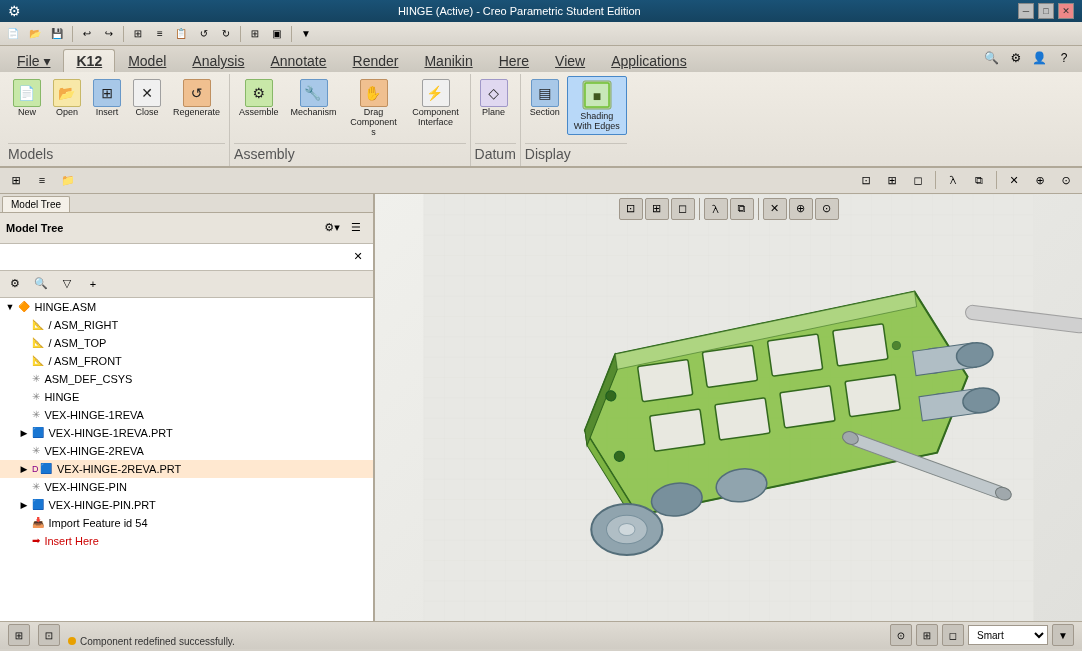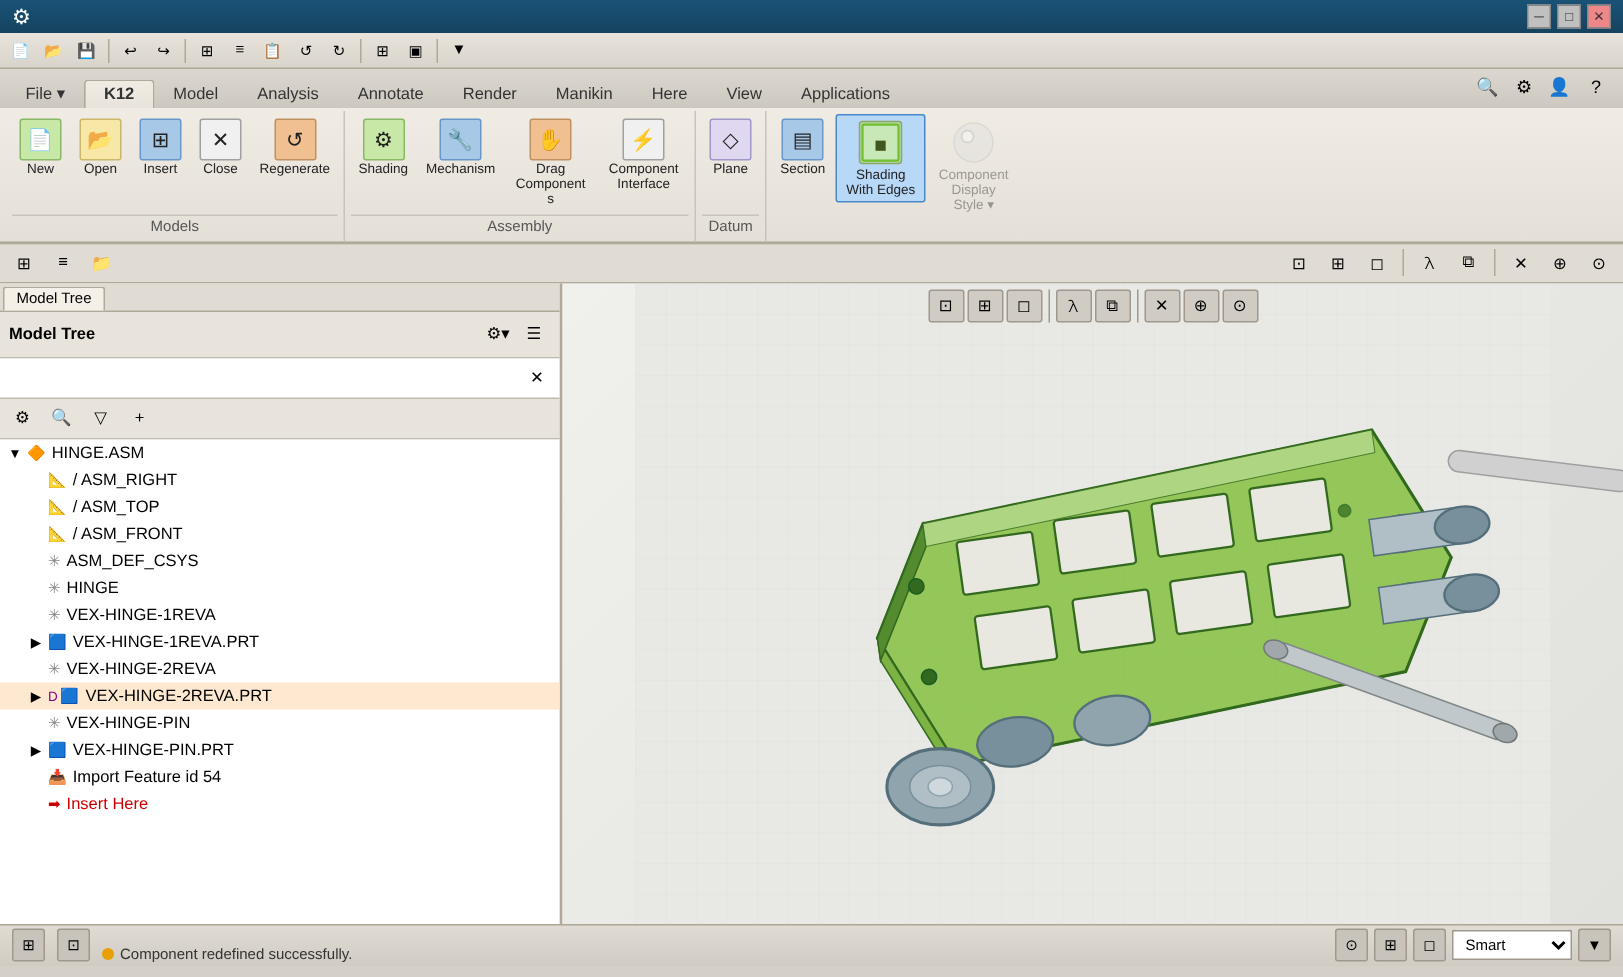--- a/index.html
+++ b/index.html
@@ -48,24 +48,25 @@
       align-items: flex-end;
       padding: 0 4px;
       border-bottom: none;
     }
     .ribbon-tab {
       padding: 3px 12px;
       cursor: pointer;
       border: 1px solid transparent;
       border-bottom: none;
       border-radius: 3px 3px 0 0;
-      font-size: 11px;
+      font-size: 14px;
       font-weight: normal;
       color: #333;
       background: transparent;
+      text-decoration: underline;
     }
     .ribbon-tab.active {
       background: linear-gradient(to bottom, #f0ece4, #e8e4dc);
       border-color: #b0a898;
       font-weight: bold;
     }
 
     
     #ribbon {
       background: linear-gradient(to bottom, #f0ece4, #e4e0d8);
@@ -84,22 +85,22 @@
       min-width: fit-content;
     }
     .ribbon-group:last-child { border-right: none; }
     .ribbon-items {
       display: flex;
       flex: 1;
       align-items: flex-start;
       gap: 2px;
     }
     .ribbon-group-label {
-      text-align: center;
-      font-size: 10px;
+      text-align: left;
+      font-size: 14px;
       color: #555;
       padding: 2px 0;
       border-top: 1px solid #c8c4bc;
       margin-top: 2px;
     }
     .ribbon-btn {
       display: flex;
       flex-direction: column;
       align-items: center;
       justify-content: flex-start;
@@ -318,20 +319,21 @@
     
     .ribbon-btn.disabled { opacity: 0.4; cursor: default; }
   </style>
 </head>
 <body>
 
 <div id="title-bar">
   <div style="display:flex;align-items:center;gap:4px;">
     <span style="font-size:14px;">⚙</span>
   </div>
+  <div class="title">HINGE (Active) - Creo Parametric Student Edition</div>
   <div class="win-controls">
     <div class="win-btn">─</div>
     <div class="win-btn">□</div>
     <div class="win-btn" style="background:#e88;">✕</div>
   </div>
 </div>
 
 <div id="quick-access">
   <div class="qa-btn" title="New">📄</div>
   <div class="qa-btn" title="Open">📂</div>
@@ -397,21 +399,21 @@
         <div class="ribbon-btn-label">Regenerate</div>
       </div>
     </div>
     <div class="ribbon-group-label">Models</div>
   </div>
 
   <div class="ribbon-group">
     <div class="ribbon-items">
       <div class="ribbon-btn">
         <div class="ribbon-icon icon-box icon-green">⚙</div>
-        <div class="ribbon-btn-label">Shading</div>
+        <div class="ribbon-btn-label">Assemble</div>
       </div>
       <div class="ribbon-btn">
         <div class="ribbon-icon icon-box icon-blue">🔧</div>
         <div class="ribbon-btn-label">Mechanism</div>
       </div>
       <div class="ribbon-btn">
         <div class="ribbon-icon icon-box icon-orange">✋</div>
         <div class="ribbon-btn-label">Drag Components</div>
       </div>
       <div class="ribbon-btn">
@@ -441,30 +443,22 @@
       <div class="ribbon-btn active">
         <div class="ribbon-icon">
           <svg width="32" height="32" viewBox="0 0 32 32">
             <rect x="2" y="2" width="28" height="28" rx="2" fill="#b8d8a8" stroke="#88a868" stroke-width="1"></rect>
             <rect x="4" y="4" width="24" height="24" rx="1" fill="#c8e8b8" stroke="#70c030" stroke-width="1.5"></rect>
             <text x="16" y="22" text-anchor="middle" font-size="14" fill="#405820">■</text>
           </svg>
         </div>
         <div class="ribbon-btn-label">Shading With Edges</div>
       </div>
-      <div class="ribbon-btn disabled">
-        <div class="ribbon-icon">
-          <svg width="32" height="32" viewBox="0 0 32 32">
-            <circle cx="16" cy="16" r="13" fill="#e0e0e0" stroke="#c0c0c0" stroke-width="1"></circle>
-            <circle cx="12" cy="12" r="4" fill="#fff" stroke="#aaa" stroke-width="1"></circle>
-          </svg>
-        </div>
-        <div class="ribbon-btn-label">Component Display Style ▾</div>
-      </div>
-    </div>
+    </div>
+    <div class="ribbon-group-label">Display</div>
   </div>
 </div>
 
 <div id="view-toolbar" style="display:flex;align-items:center;padding:0 4px;gap:2px;background:#e0dcd4;height:26px;border-bottom:1px solid #b0a898;">
   <div class="vt-btn">⊞</div>
   <div class="vt-btn">≡</div>
   <div class="vt-btn">📁</div>
   <div style="flex:1"></div>
 
   <div class="vt-btn">⊡</div>

